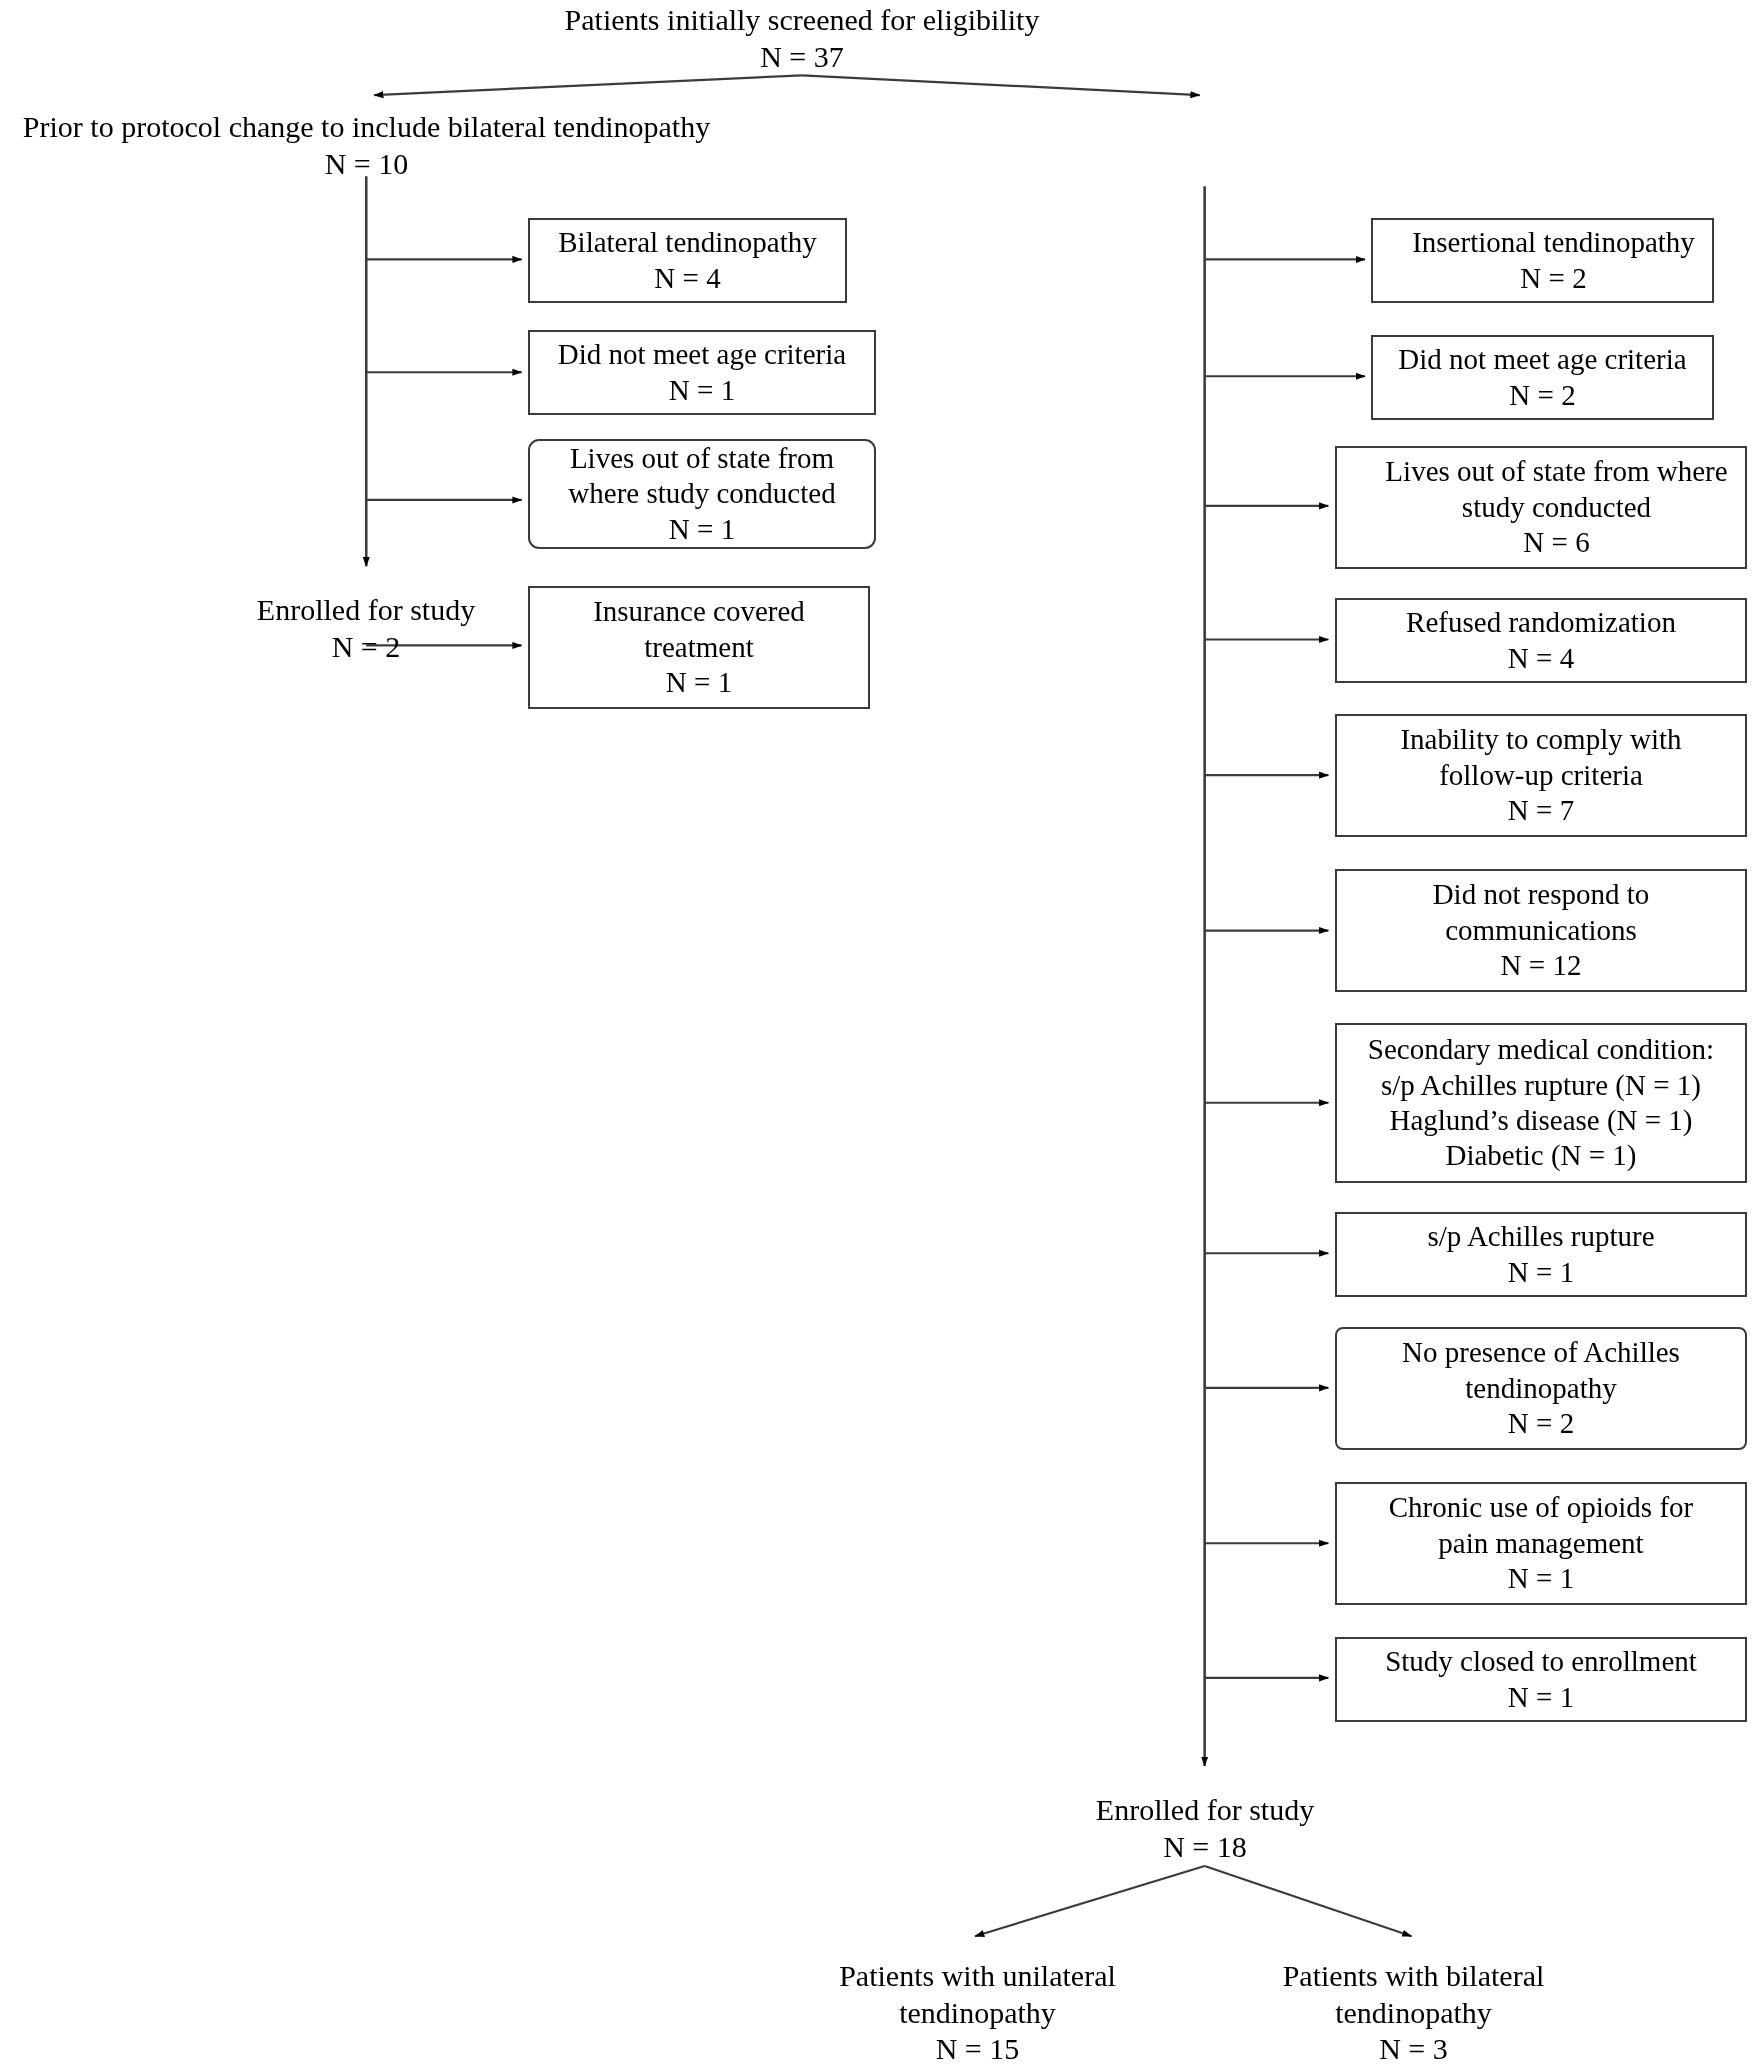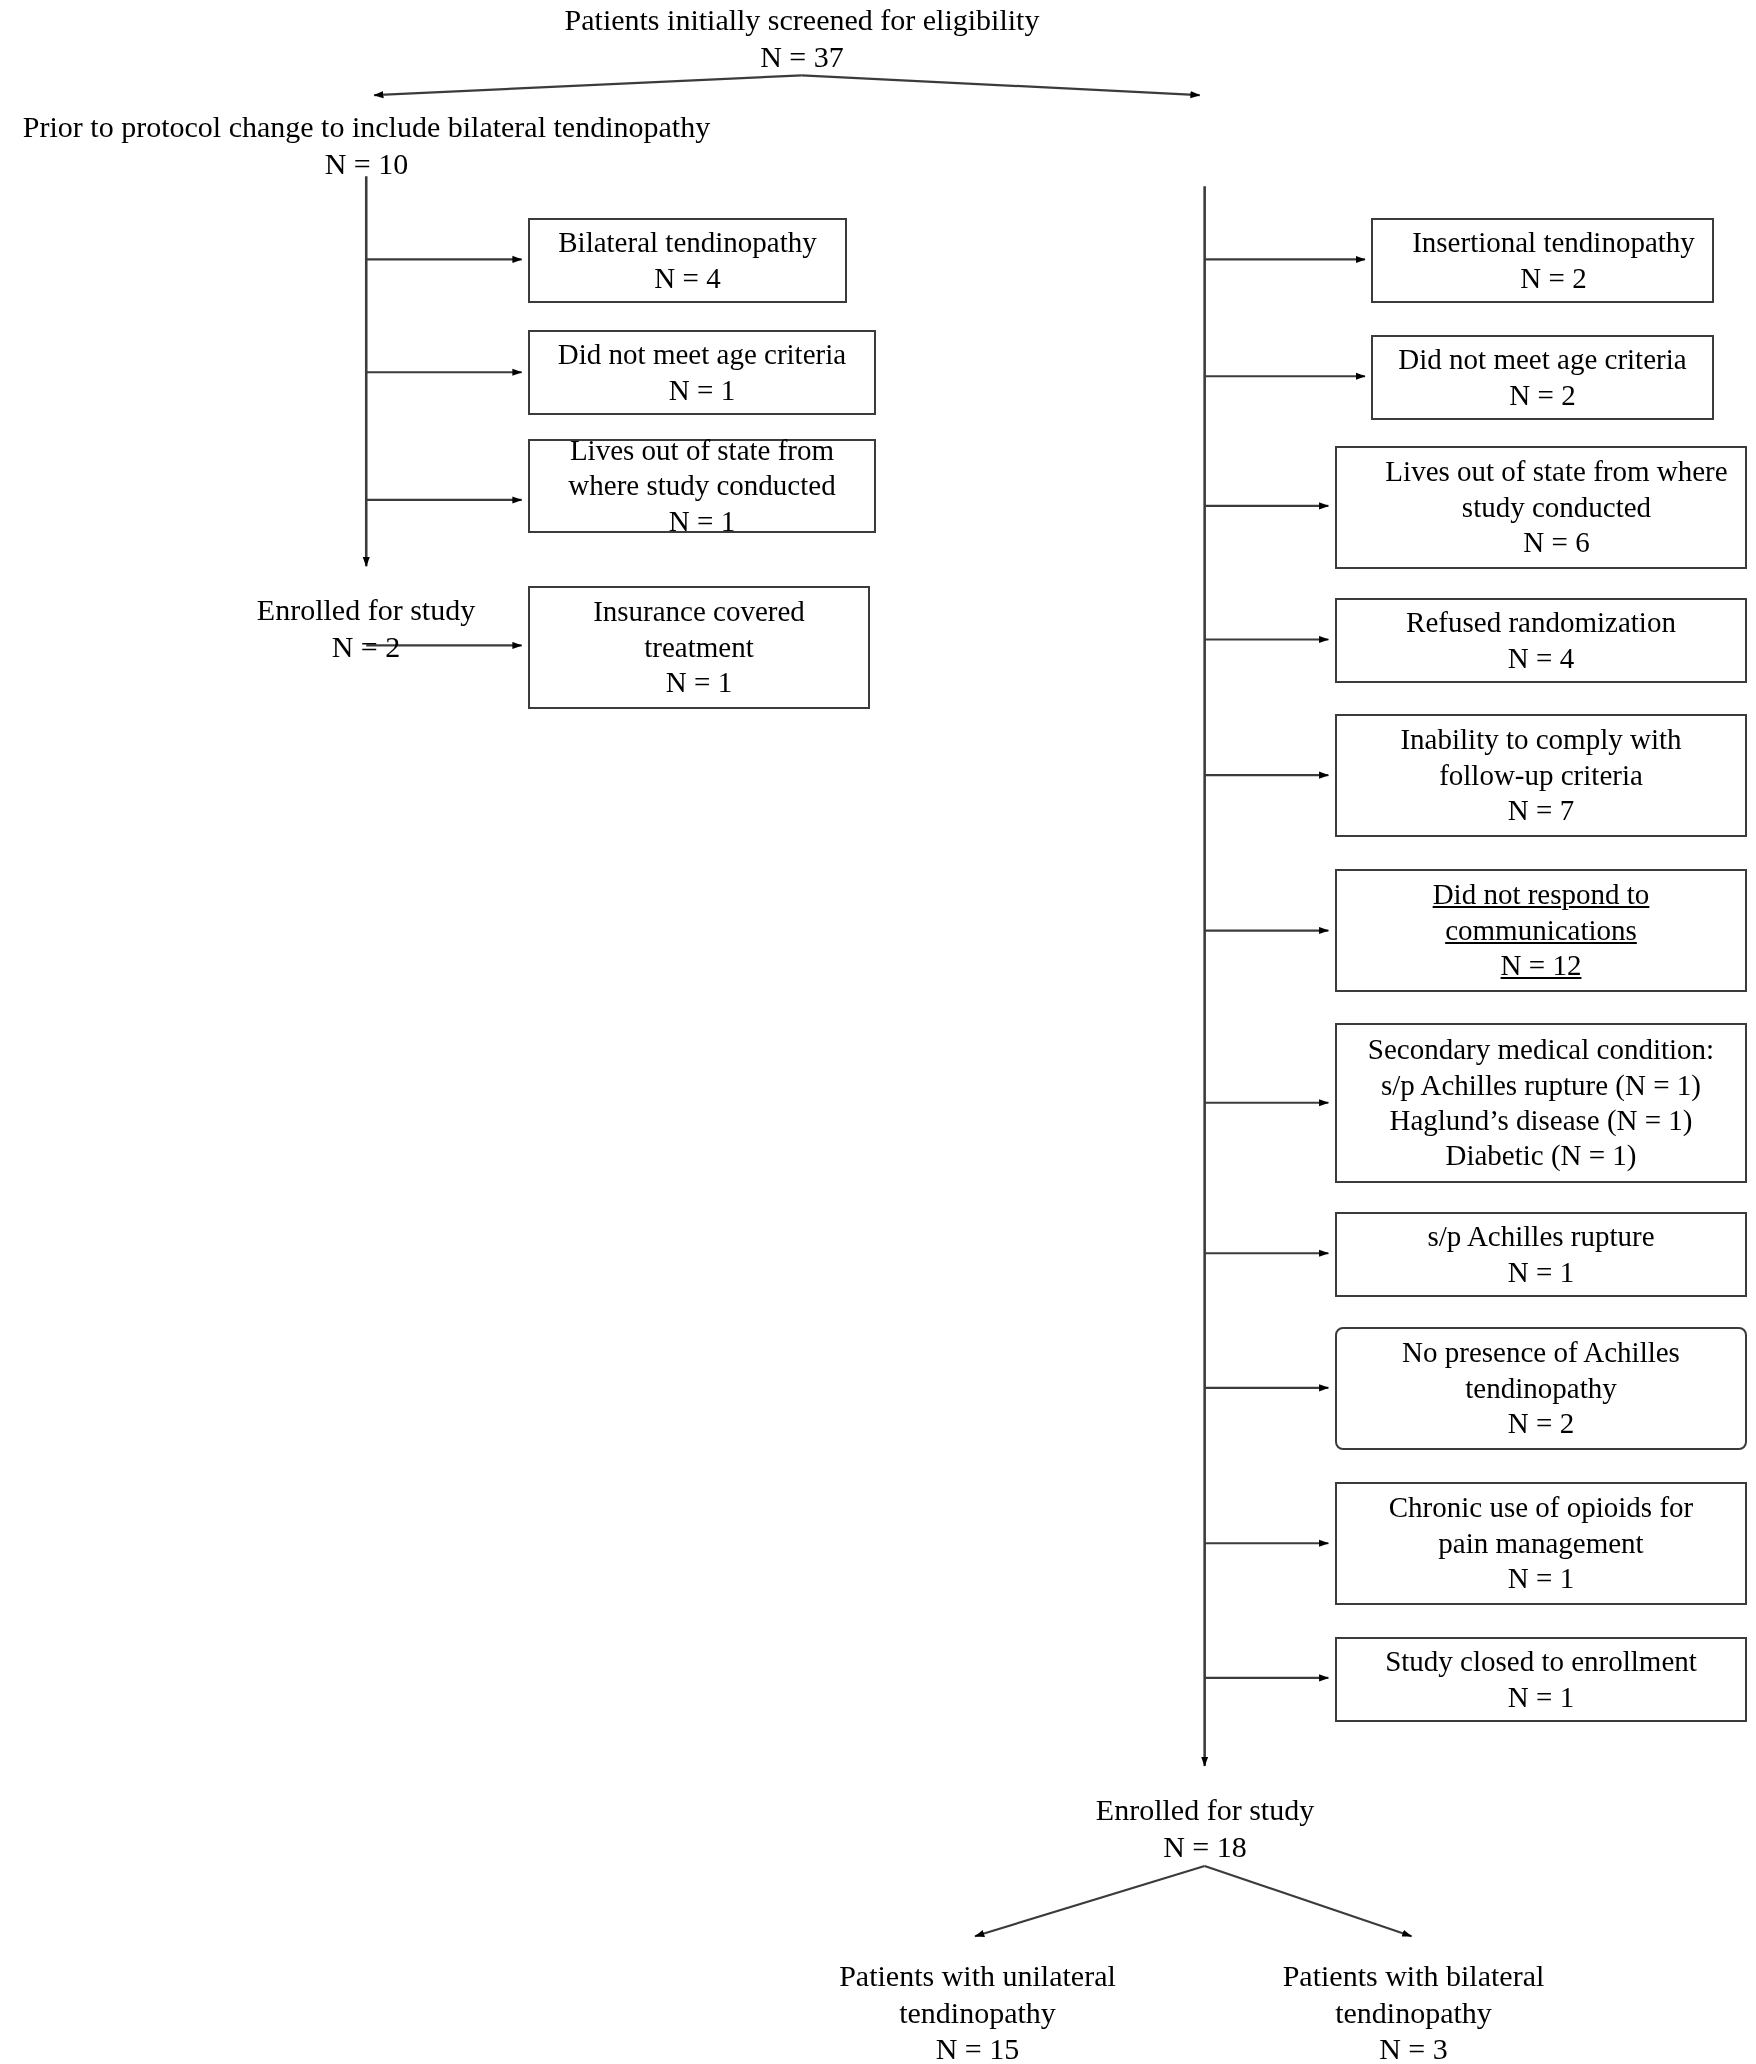--- a/index.html
+++ b/index.html
@@ -123,21 +123,21 @@
   <div class="node plain" style="left:1245px; top:1958px; width:337px;">Patients with bilateral
 tendinopathy
 N = 3</div>
 
   <div class="node boxed" style="left:528px; top:218px; width:319px; height:85px;">Bilateral tendinopathy
 N = 4</div>
 
   <div class="node boxed" style="left:528px; top:330px; width:348px; height:85px;">Did not meet age criteria
 N = 1</div>
 
-  <div class="node boxed" style="left:528px; top:439px; width:348px; height:94px;">Lives out of state from
+  <div class="node boxed" style="left:528px; top:439px; width:348px; height:110px;border-radius:11px;">Lives out of state from
 where study conducted
 N = 1</div>
 
   <div class="node boxed" style="left:528px; top:586px; width:342px; height:123px;">Insurance covered
 treatment
 N = 1</div>
 
   <div class="node boxed" style="left:1371px; top:218px; width:343px; height:85px;padding-left:28px;">Insertional tendinopathy
 N = 2</div>
 
@@ -148,21 +148,21 @@
 study conducted
 N = 6</div>
 
   <div class="node boxed" style="left:1335px; top:598px; width:412px; height:85px;">Refused randomization
 N = 4</div>
 
   <div class="node boxed" style="left:1335px; top:714px; width:412px; height:123px;">Inability to comply with
 follow-up criteria
 N = 7</div>
 
-  <div class="node boxed" style="left:1335px; top:869px; width:412px; height:123px;text-decoration:underline;">Did not respond to
+  <div class="node boxed" style="left:1335px; top:869px; width:412px; height:123px;">Did not respond to
 communications
 N = 12</div>
 
   <div class="node boxed" style="left:1335px; top:1023px; width:412px; height:160px;">Secondary medical condition:
 s/p Achilles rupture (N = 1)
 Haglund’s disease (N = 1)
 Diabetic (N = 1)</div>
 
   <div class="node boxed" style="left:1335px; top:1212px; width:412px; height:85px;">s/p Achilles rupture
 N = 1</div>

